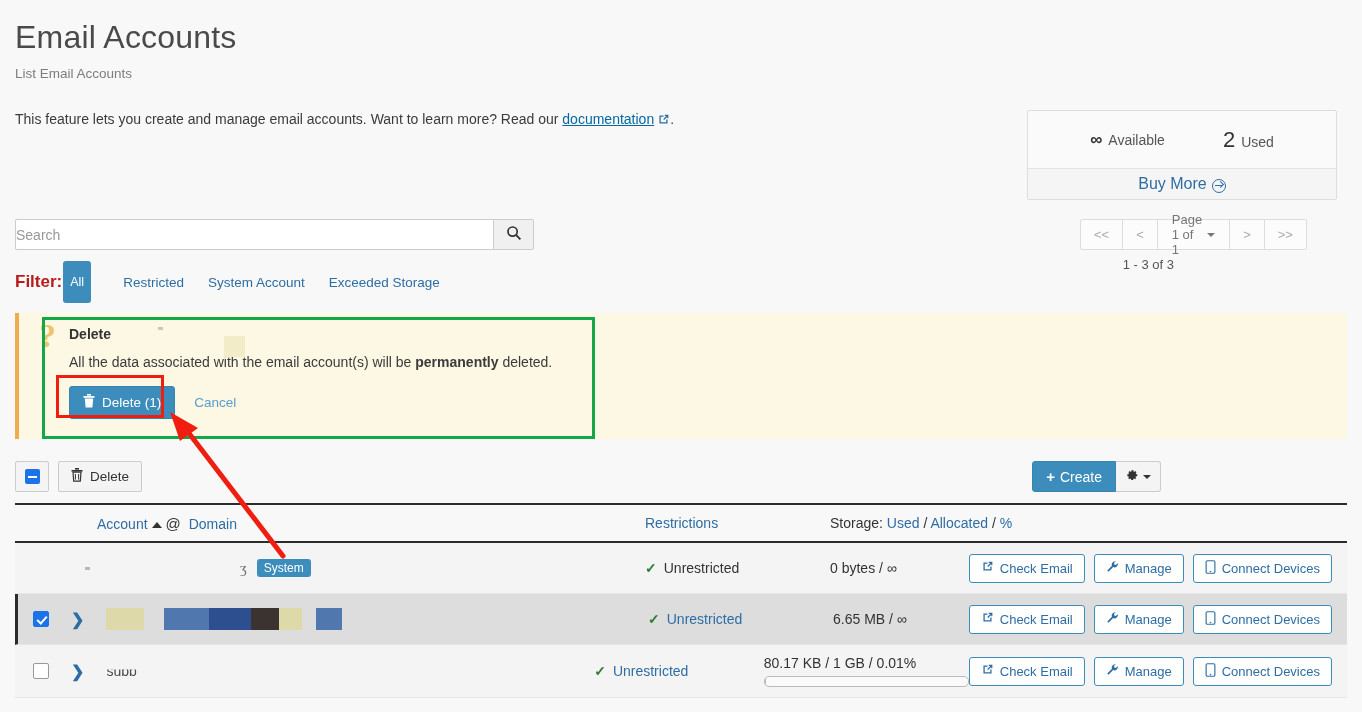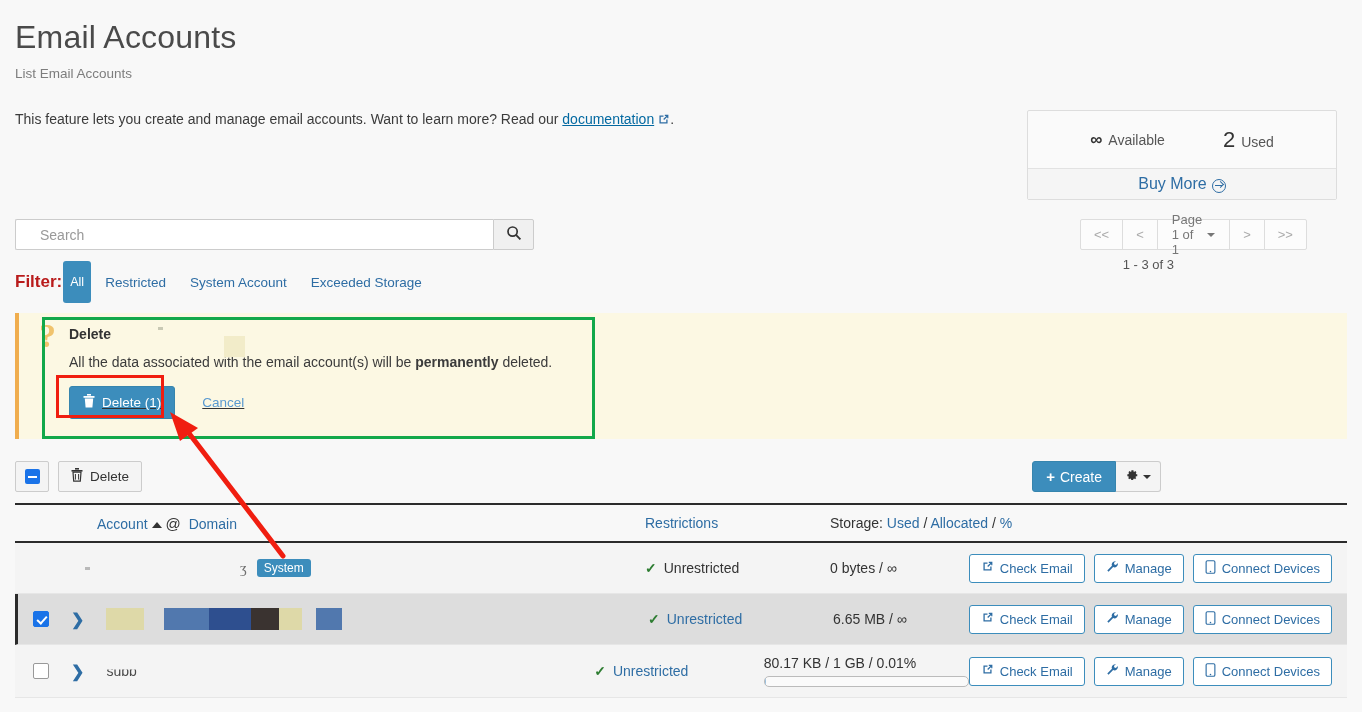--- a/index.html
+++ b/index.html
@@ -59,36 +59,36 @@
     content:""; position:absolute; left:5px; top:2px; width:4px; height:4px;
     border-right:1px solid #2e6da4; border-top:1px solid #2e6da4;
     transform:rotate(45deg);
   }
 
   
   .search-wrap { position:absolute; left:15px; top:219px; display:flex; }
   .search-input {
     width:478px; height:31px; box-sizing:border-box;
     border:1px solid #ccc; border-right:none; border-radius:2px 0 0 2px;
-    padding:0 24px; font-size:14px; font-family:"Liberation Sans", sans-serif;
+    padding:0 0; font-size:14px; font-family:"Liberation Sans", sans-serif;
     color:#333; background:#fff; outline:none;
   }
   .search-input::placeholder { color:#999; }
   .search-btn {
     width:41px; height:31px; box-sizing:border-box;
     border:1px solid #ccc; border-radius:0 2px 2px 0;
     background:#f0f0f0; cursor:pointer;
     display:flex; align-items:center; justify-content:center;
   }
 
   .filter-row { position:absolute; left:15px; top:261px; display:flex; align-items:center; gap:0; }
   .filter-label { font-weight:700; font-size:17px; color:#b91c1c; margin-right:1px; }
   .filter-pill {
     background:#3c8dbc; color:#fff; border-radius:3px;
-    padding:14px 7px; font-size:12.5px; margin-right:14px; cursor:pointer;
+    padding:14px 7px; font-size:12.5px; margin-right:32px; cursor:pointer;
   }
   .filter-link { color:#2e6da4; font-size:13.5px; margin-right:24px; cursor:pointer; }
 
   
   .pager { position:absolute; left:1080px; top:219px; display:flex; }
   .pg-btn {
     height:31px; box-sizing:border-box; border:1px solid #ddd;
     background:#fcfcfc; color:#aaa; font-size:13px;
     display:flex; align-items:center; justify-content:center;
     padding:0 13px; margin-left:-1px; cursor:pointer;
@@ -120,21 +120,21 @@
   .alert-body { position:absolute; left:50px; top:13px; right:14px; }
   .alert-title { font-size:14px; font-weight:700; color:#333; margin-bottom:1px; }
   .alert-redact-a {
     position:absolute; left:89px; top:1px; width:5px; height:3px; background:#c9c9b4;
   }
   .alert-redact-b {
     position:absolute; left:155px; top:10px; width:21px; height:21px; background:#f2ecc9;
   }
   .alert-text { font-size:14px; color:#3b3b3b; margin-top:12px; }
   .alert-text b { font-weight:700; }
-  .alert-actions { margin-top:16px; display:flex; align-items:center; gap:27px;text-decoration:underline; }
+  .alert-actions { margin-top:16px; display:flex; align-items:center; gap:19px; }
   .btn-delete-primary {
     background:#3c8dbc; border:1px solid #3685ae; border-radius:3px;
     color:#fff; font-size:13.5px; padding:7px 13px;
     display:inline-flex; align-items:center; gap:7px; cursor:pointer;
     font-family:"Liberation Sans", sans-serif;
   }
   .cancel-link { color:#5a9ad0; font-size:13.5px; cursor:pointer; }
 
   
   .hl-red {

